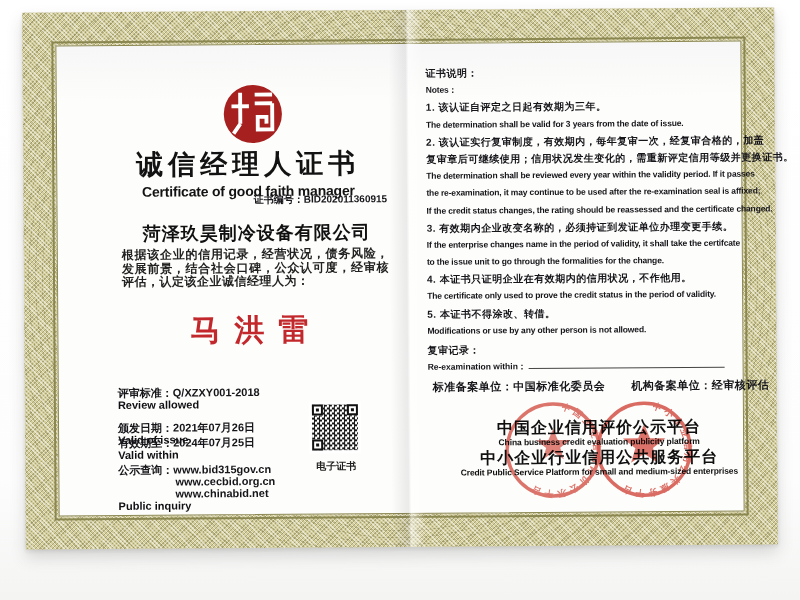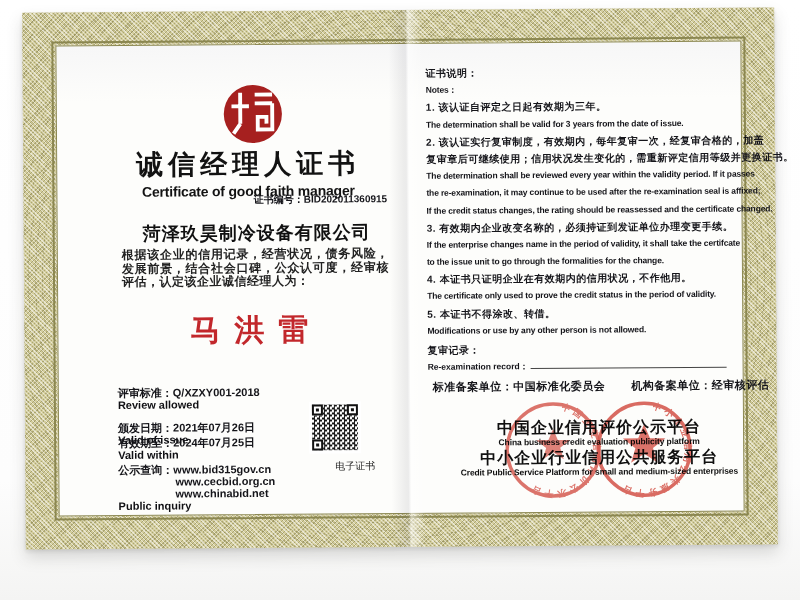--- a/index.html
+++ b/index.html
@@ -50,22 +50,22 @@
   .url2{padding-left:57px;}
   
   .qr{position:absolute;left:287px;top:394px;width:46px;height:46px;background:#fff;
       background-image:
         repeating-conic-gradient(#161616 0% 25%, #ffffff 0% 50%),
         repeating-linear-gradient(90deg, rgba(0,0,0,.85) 0 2px, transparent 2px 7px);
       background-size:5px 5px, 9px 9px;outline:3px solid #fff;}
   .fp{position:absolute;width:11px;height:11px;border:2px solid #111;background:#fff;box-sizing:border-box;}
   .fp::after{content:"";position:absolute;inset:2px;background:#111;}
   .fp.tl{left:0;top:0;} .fp.tr{right:0;top:0;} .fp.bl{left:0;bottom:0;}
-  .qr-label{position:absolute;left:272px;top:449px;width:78px;text-align:right;
-            font-size:10px;font-weight:normal;color:#222;}
+  .qr-label{position:absolute;left:272px;top:449px;width:78px;text-align:center;
+            font-size:10px;font-weight:bold;color:#222;}
   
   .notes{position:absolute;left:403px;top:55px;width:336px;color:#15151a;}
   .notes div{height:17.2px;line-height:17.2px;white-space:nowrap;}
   .notes .zh{font-size:10px;font-weight:bold;letter-spacing:.5px;}
   .notes .en{font-size:8.5px;font-weight:bold;letter-spacing:-0.15px;}
   .review{position:absolute;left:403px;top:332px;width:336px;color:#15151a;}
   .review .zh{font-size:10px;font-weight:bold;letter-spacing:.5px;height:17px;line-height:17px;}
   .review .en{font-size:8.5px;font-weight:bold;height:17px;line-height:17px;}
   .uline{display:inline-block;width:196px;height:9px;border-bottom:1px solid #444;margin-left:2px;}
   .filing{position:absolute;left:408px;top:370px;width:336px;font-size:11px;font-weight:bold;
@@ -146,21 +146,21 @@
       <div class="en">If the enterprise changes name in the period of validity, it shall take the certifcate</div>
       <div class="en">to the issue unit to go through the formalities for the change.</div>
       <div class="zh">4. 本证书只证明企业在有效期内的信用状况，不作他用。</div>
       <div class="en">The certificate only used to prove the credit status in the period of validity.</div>
       <div class="zh">5. 本证书不得涂改、转借。</div>
       <div class="en">Modifications or use by any other person is not allowed.</div>
     </div>
 
     <div class="review">
       <div class="zh">复审记录：</div>
-      <div class="en"><span>Re-examination record：</span><span class="uline"></span></div>
+      <div class="en"><span>Re-examination within：</span><span class="uline"></span></div>
     </div>
 
     <div class="filing">
       <span>标准备案单位：中国标准化委员会</span><span class="gap"></span><span>机构备案单位：经审核评估</span>
     </div>
 
     <div class="platform">
       <div class="zh">中国企业信用评价公示平台</div>
       <div class="en">China business credit evaluation publicity platform</div>
       <div class="zh">中小企业行业信用公共服务平台</div>

